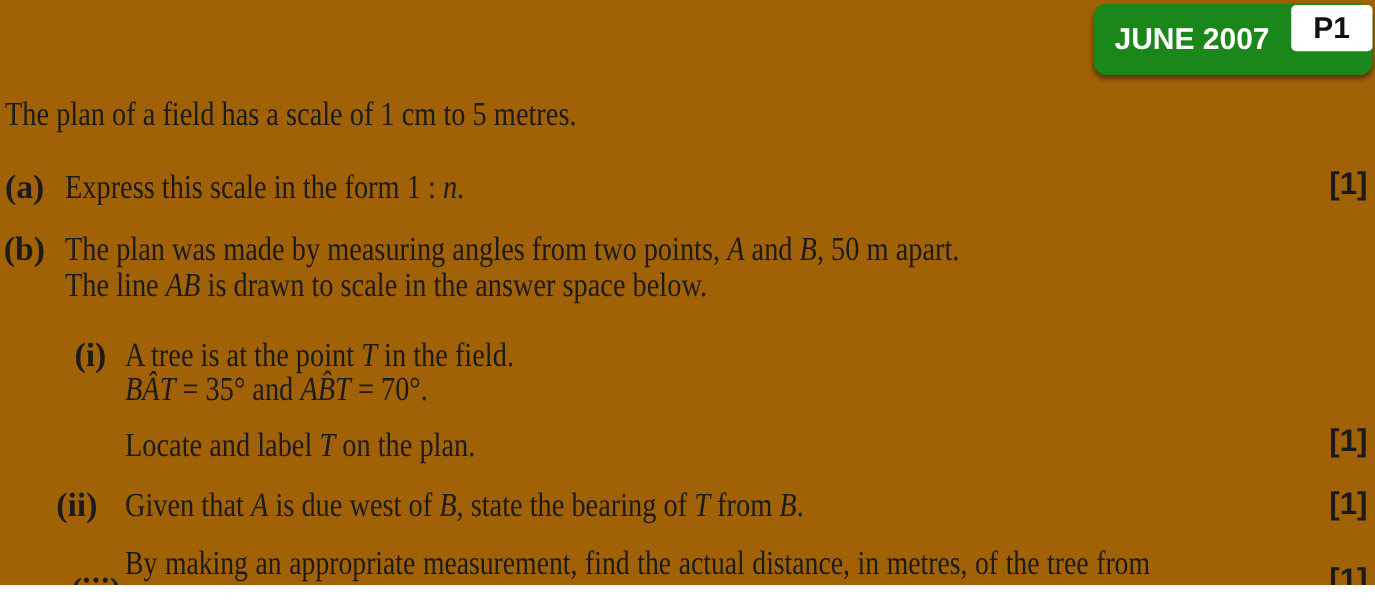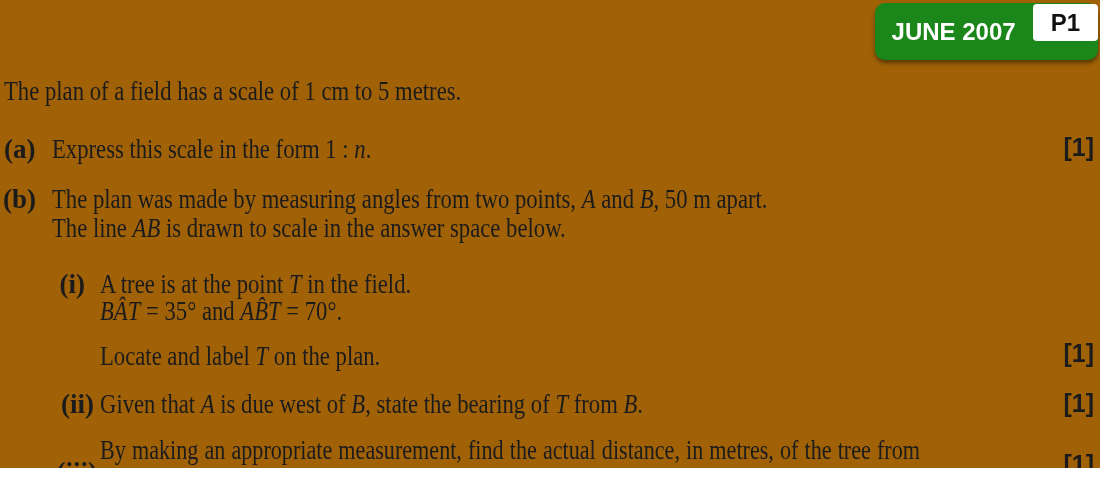--- a/index.html
+++ b/index.html
@@ -62,21 +62,21 @@
   .txt-a      {left:52px;  top:135px;}
   .mark-a     {top:133px;}
   .lbl-b      {left:3px;   top:185px;}
   .txt-b1     {left:52px;  top:185px;}
   .txt-b2     {left:52px;  top:214px;}
   .lbl-i      {left:25px;  top:270px; width:60px;}
   .txt-i1     {left:100px; top:270px;}
   .txt-i2     {left:100px; top:297px;}
   .txt-locate {left:100px; top:342px;}
   .mark-i     {top:339px;}
-  .lbl-ii     {left:27px;  top:390px; width:67px;}
+  .lbl-ii     {left:11px;  top:390px; width:67px;}
   .txt-ii     {left:100px; top:390px;}
   .mark-ii    {top:389px;}
   .lbl-iii    {left:25px;  top:458px; width:72px;}
   .para-iii   {left:100px; top:436px;}
   .mark-iii   {top:450px;}
 </style>
 </head>
 <body>
 
 <div class="page">

